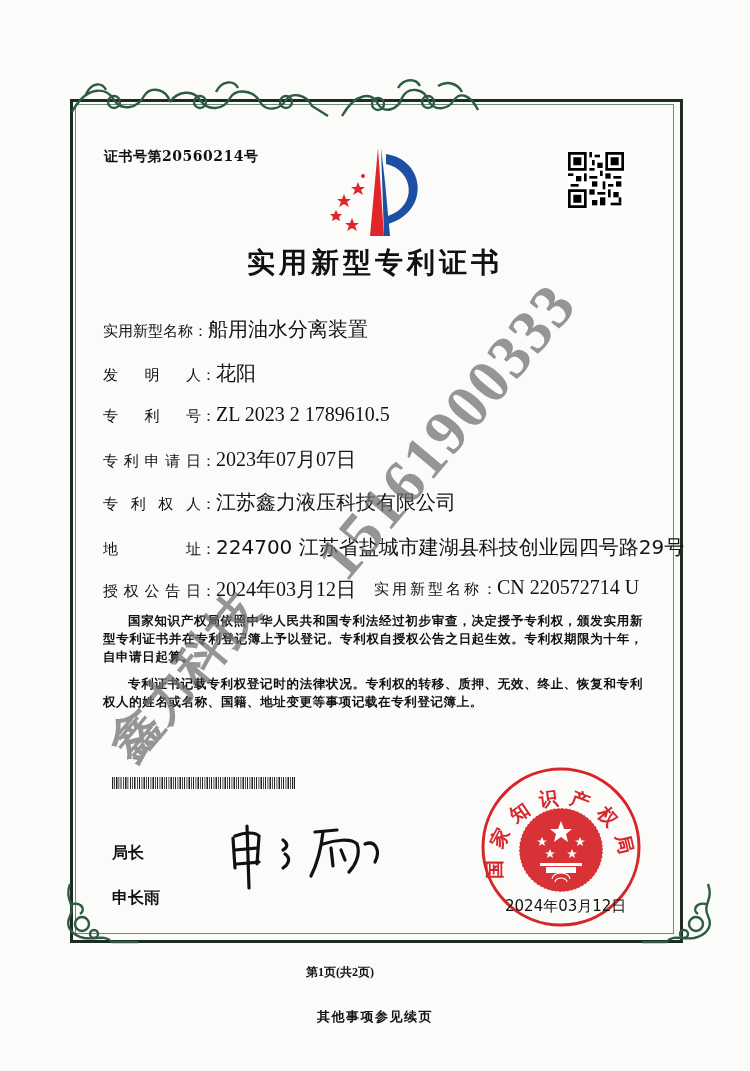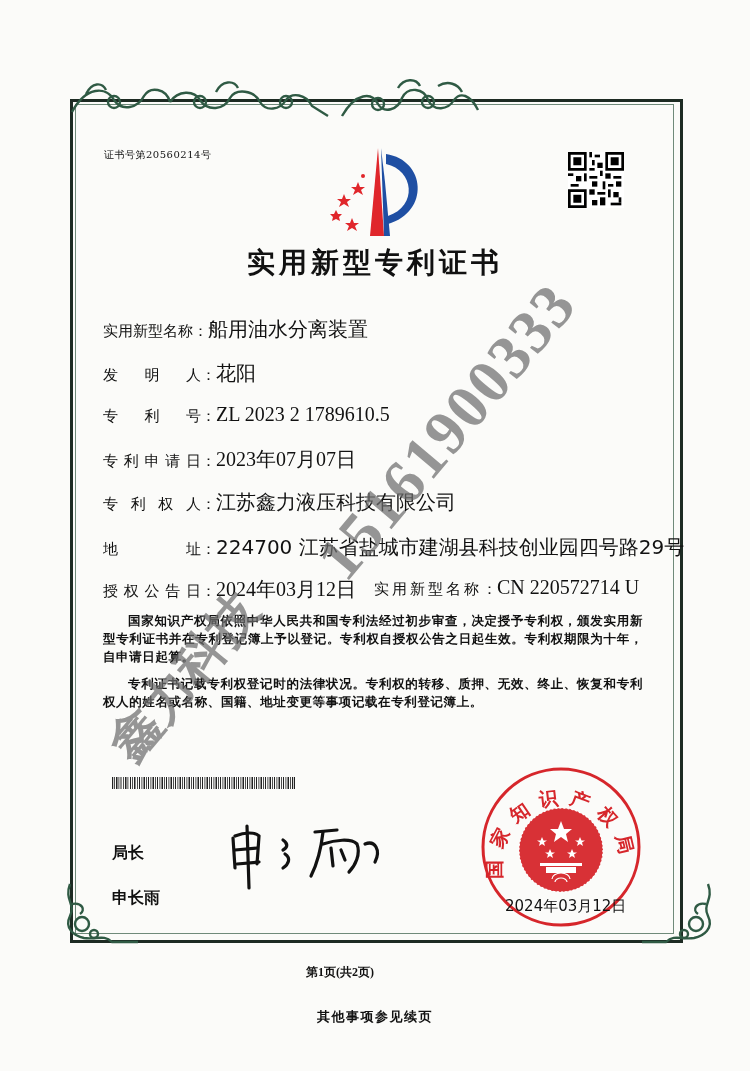--- a/index.html
+++ b/index.html
@@ -12,21 +12,21 @@
   .frame-outer {
     position:absolute; left:70px; top:99px; width:607px; height:838px;
     border:3px solid #1d2b23;
   }
   .frame-inner {
     position:absolute; left:75px; top:104px; width:597px; height:828px;
     border:1px solid #6f8a7a;
   }
   .ornament { position:absolute; }
   .cert-no {
-    position:absolute; left:104px; top:148px; font-size:10px; font-weight:normal;
+    position:absolute; left:104px; top:148px; font-size:14px; font-weight:bold;
     font-family:"DejaVu Serif", serif; letter-spacing:0.5px;
   }
   .logo { position:absolute; left:318px; top:142px; width:120px; height:100px; }
   .qr { position:absolute; left:568px; top:152px; width:56px; height:56px; }
   .title {
     position:absolute; left:0; width:750px; top:244px; text-align:center;
     font-size:28px; font-weight:bold; letter-spacing:4px;
     font-family:"DejaVu Serif", serif;
   }
   .field { position:absolute; left:103px; font-size:15px; white-space:nowrap; font-family:"DejaVu Sans", sans-serif; }

